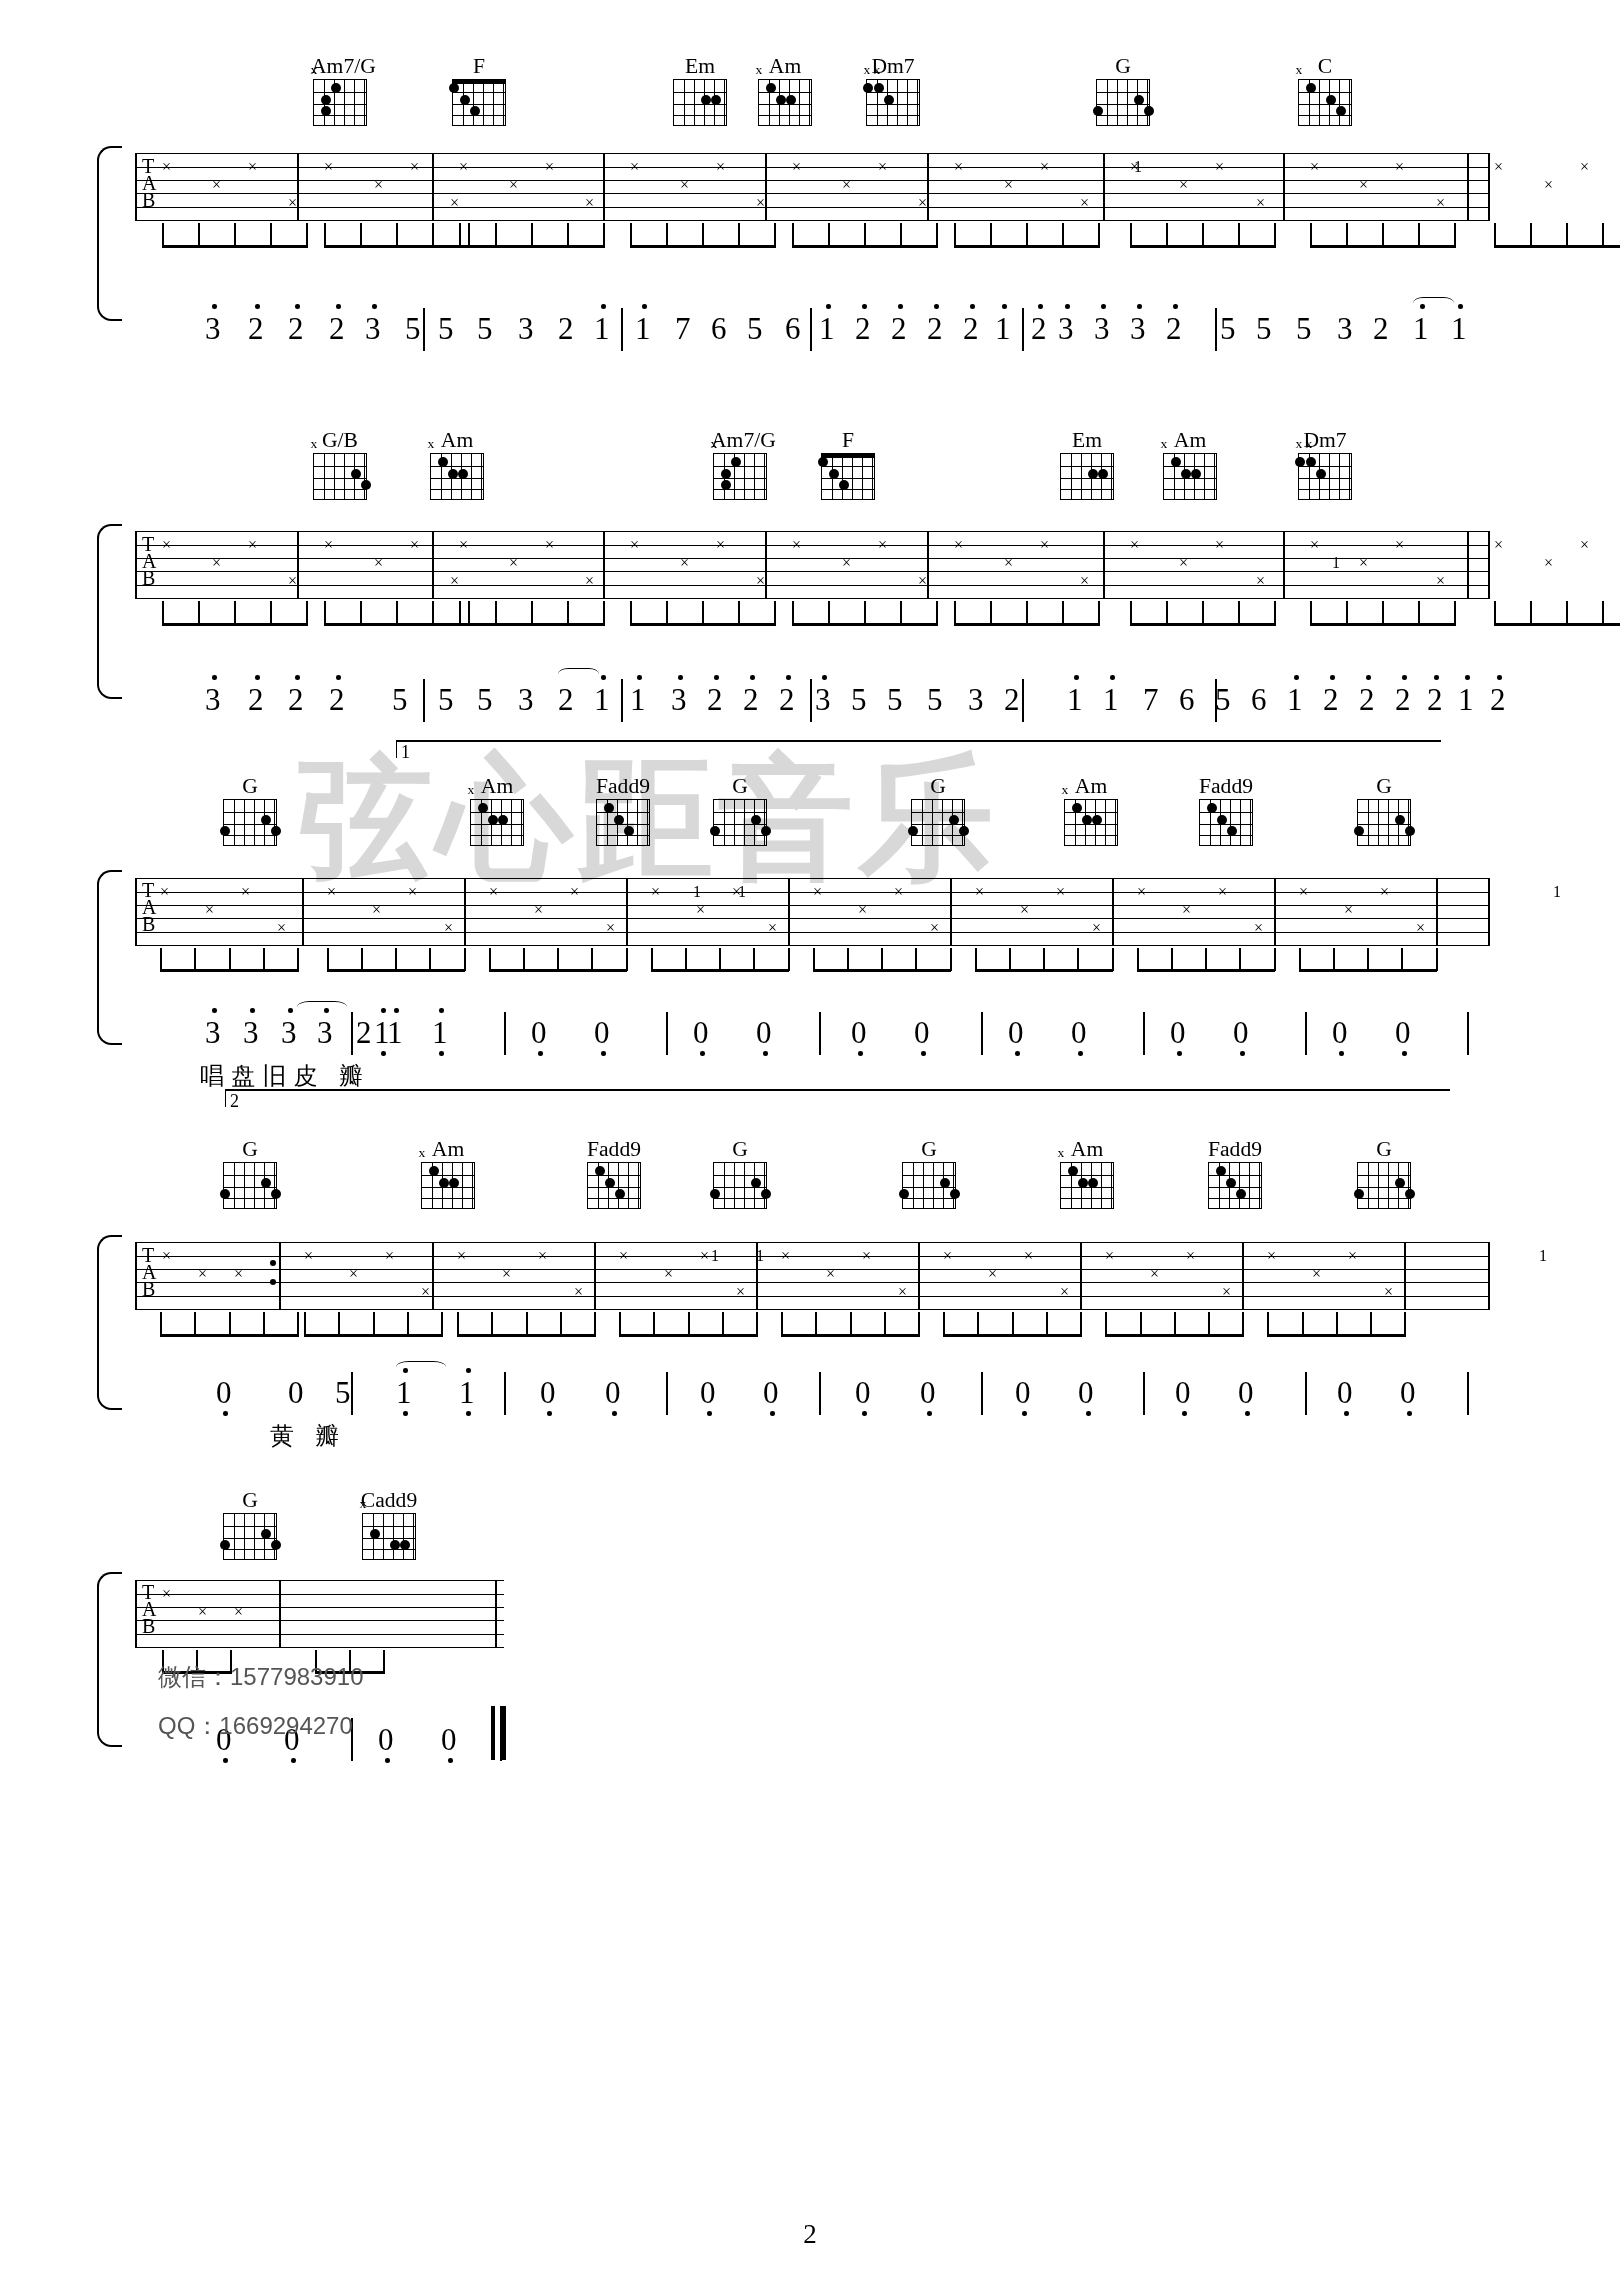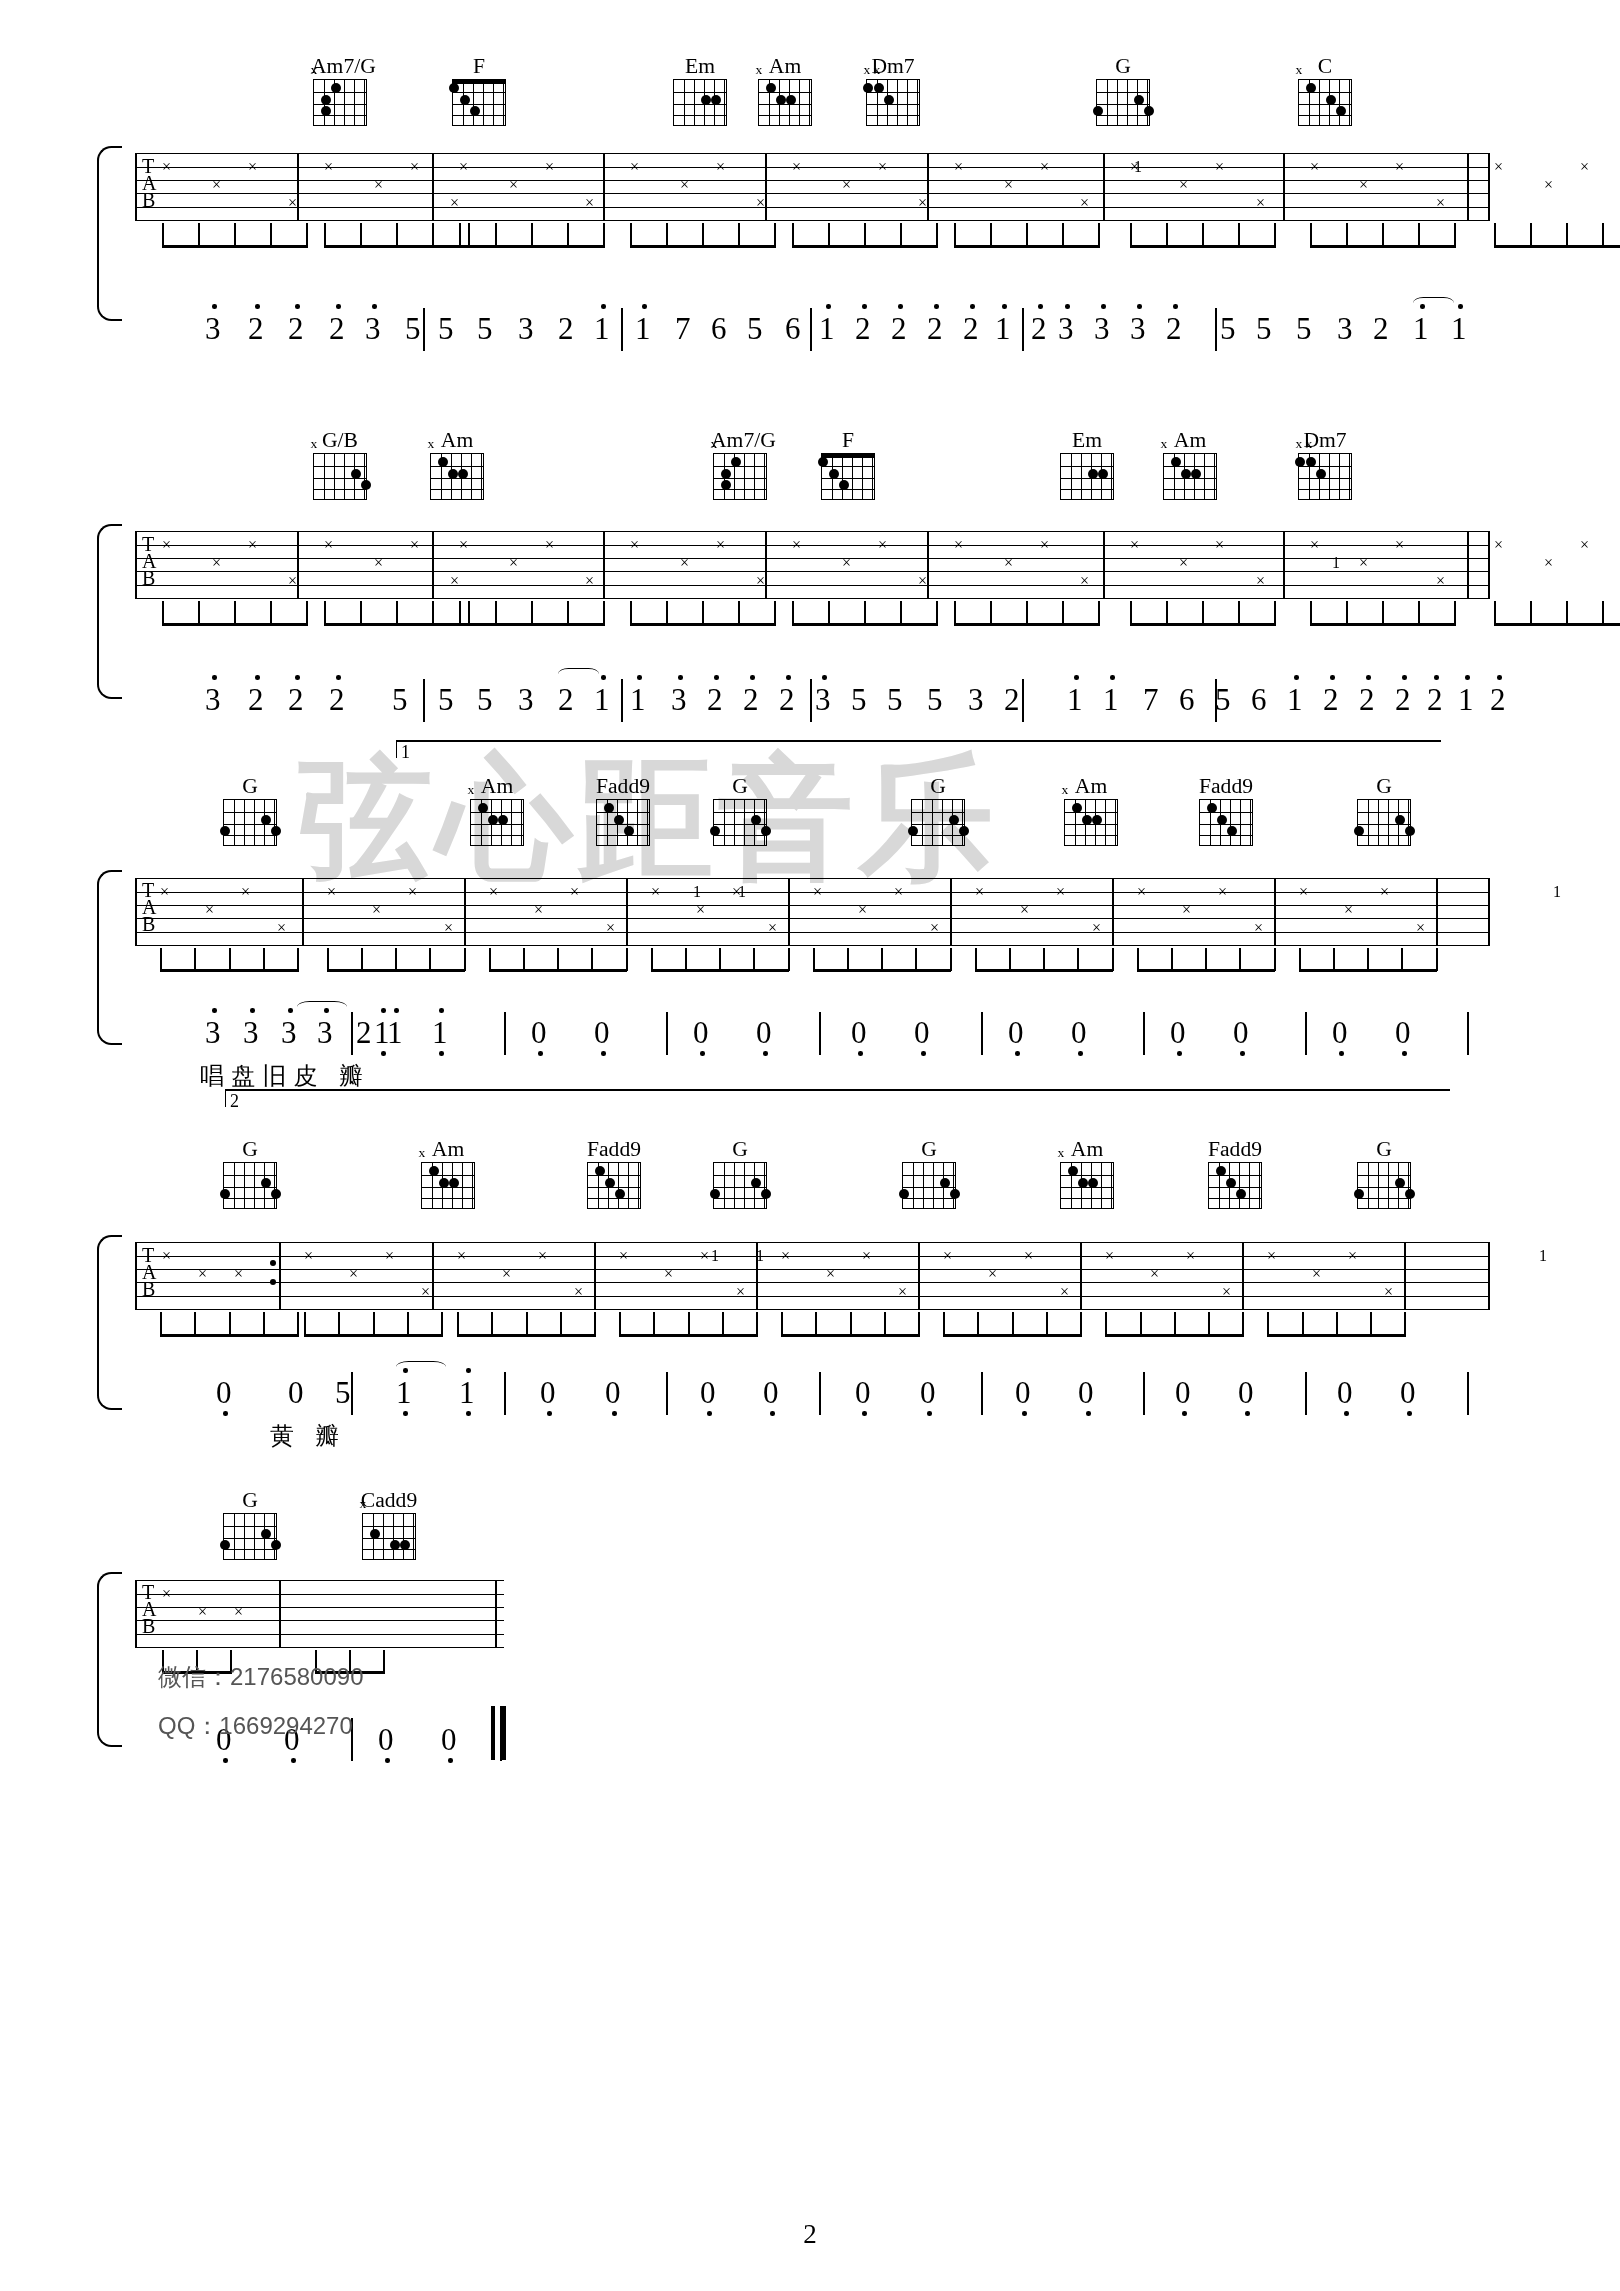--- a/index.html
+++ b/index.html
@@ -1363,19 +1363,19 @@
     <div class="mel" style="left: 378px; top: 1724px;">0</div>
     <div class="meldot" style="left: 385px; top: 1758px;"></div>
     <div class="mel" style="left: 441px; top: 1724px;">0</div>
     <div class="meldot" style="left: 448px; top: 1758px;"></div>
     <div class="melbar" style="left: 351px; top: 1718px; height: 43px;"></div>
     <div class="melbar" style="left: 500px; top: 1718px; height: 43px;"></div>
     <div class="hook" style="left: 396px; top: 740px; width: 1044px; height: 16px; border-bottom: none; border-top: 2.7px solid rgb(0, 0, 0);"></div>
     <div class="rep" style="left: 401px; top: 742px;">1</div>
     <div class="hook" style="left: 225px; top: 1089px; width: 1224px; height: 16px; border-bottom: none; border-top: 2.7px solid rgb(0, 0, 0);"></div>
     <div class="rep" style="left: 230px; top: 1091px;">2</div>
-    <div class="contact" style="left: 158px; top: 1661px;">微信：2176580090</div>
+    <div class="contact" style="left: 158px; top: 1661px;">微信：1577983910</div>
     <div class="contact" style="left: 158px; top: 1710px;">QQ：1669294270</div>
     <div style="position: absolute; left: 491px; top: 1706px; width: 3.6px; height: 54px; background: rgb(0, 0, 0);"></div>
     <div style="position: absolute; left: 500px; top: 1706px; width: 6.3px; height: 54px; background: rgb(0, 0, 0);"></div>
     <div class="pageno" style="top: 2219px;">2</div>
   </div>
 
 
 </body></html>

